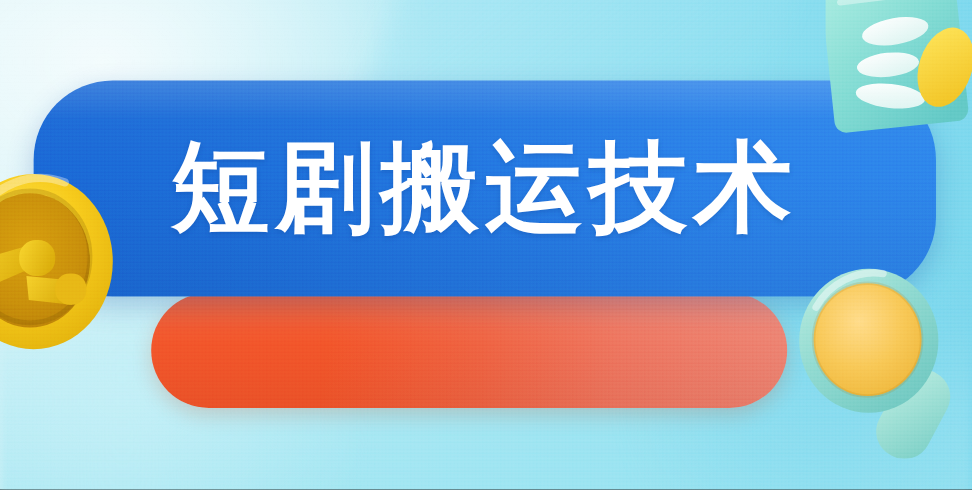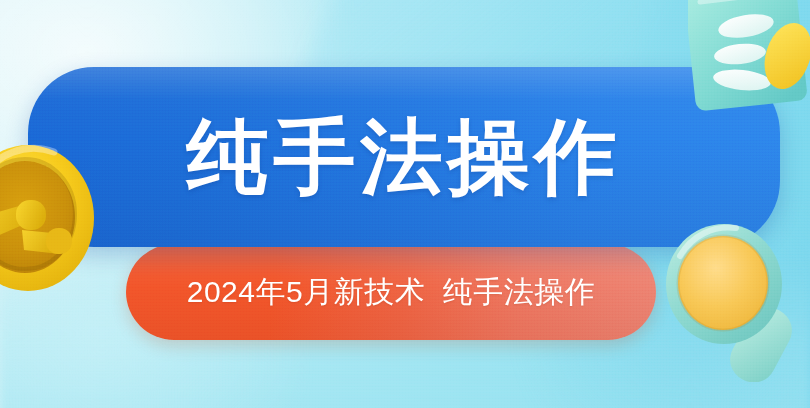--- a/index.html
+++ b/index.html
@@ -191,24 +191,23 @@
   <div class="bg-wash-diag"></div>
   <div class="bg-wash-bottom"></div>
   <div class="bg-wash-bl"></div>
   <div class="bg-wash-br"></div>
 
   <div class="pill-orange"></div>
 
   <div class="pill-blue"></div>
 
   <div class="title">
-    <span class="title-text">纯手法操作</span>
+    <span class="title-text">短剧搬运技术</span>
   </div>
 
-  <div class="subtitle">2024年5月新技术  纯手法操作</div>
 
   <div class="megaphone">
     <svg viewBox="0 0 148 152" width="148" height="152">
       <defs>
         <radialGradient id="megaOuter" cx="42%" cy="34%" r="78%">
           <stop offset="0%" stop-color="#ffe34a"></stop>
           <stop offset="48%" stop-color="#f7cb1c"></stop>
           <stop offset="100%" stop-color="#e0ae0a"></stop>
         </radialGradient>
         <radialGradient id="megaInner" cx="48%" cy="40%" r="72%">

